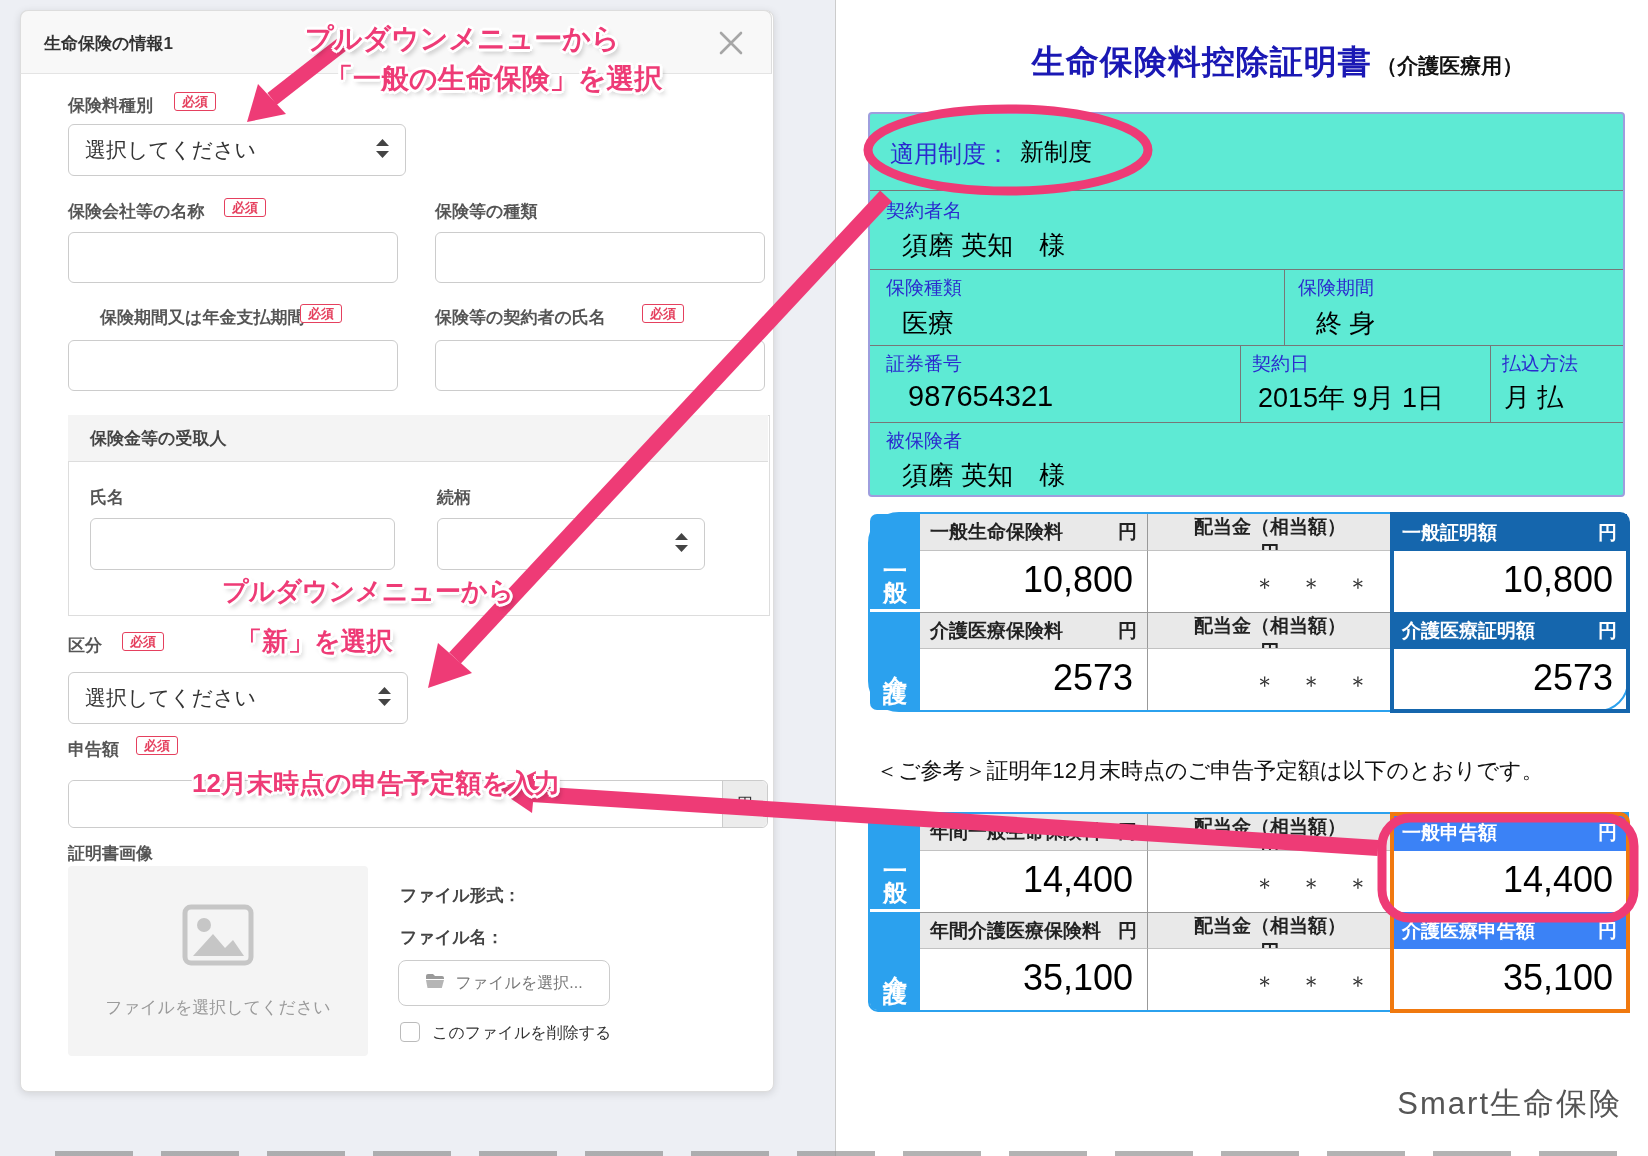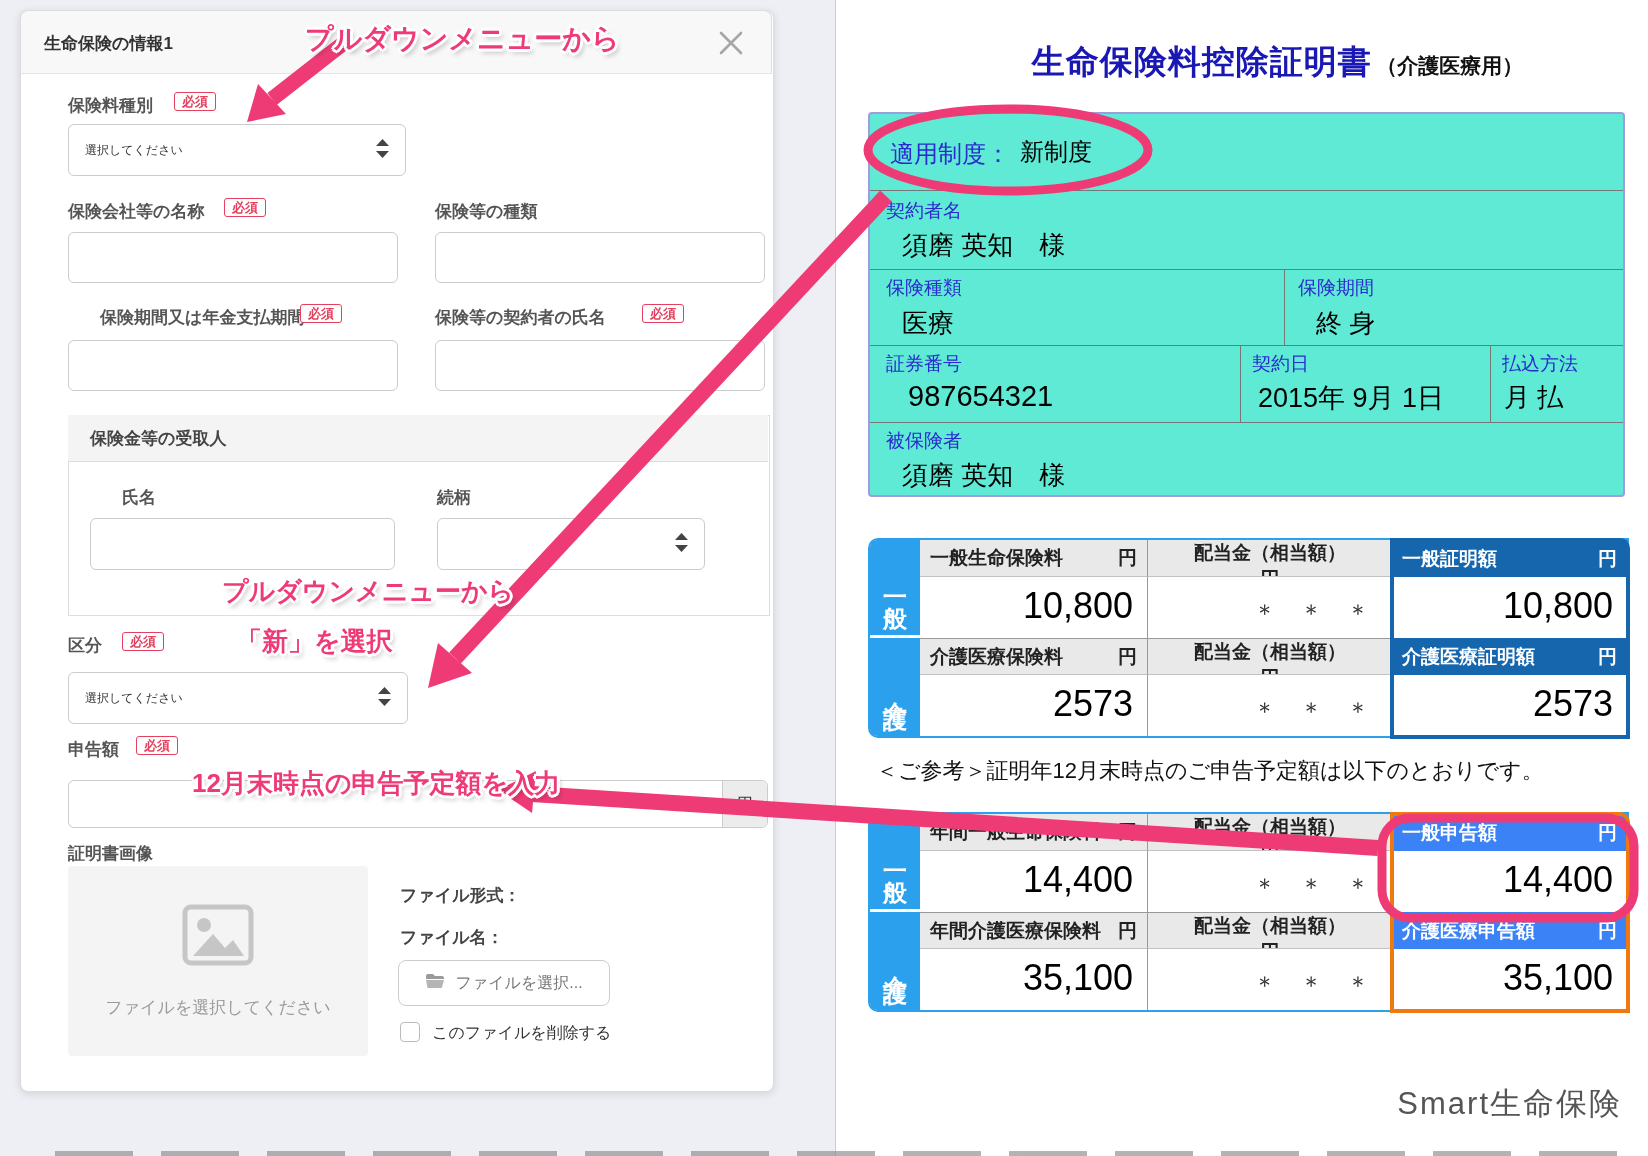--- a/index.html
+++ b/index.html
@@ -15,21 +15,21 @@
   .modal-title{left:44px;top:32px;font-size:17px;font-weight:bold;color:#333;}
   .close-x{left:716px;top:28px;width:30px;height:30px;cursor:pointer;}
 
   .flabel{font-size:17px;font-weight:bold;color:#555;}
   .badge{display:inline-block;font-size:13px;font-weight:bold;color:#e5405e;border:1.5px solid #e5405e;
          border-radius:3px;padding:2px 7px;background:#fff;line-height:1;}
   .tinput{background:#fff;border:1.5px solid #ccc;border-radius:6px;box-sizing:border-box;}
   input.tinput{outline:none;font-size:17px;padding:0 10px;color:#333;}
   .sel{background:#fff;border:1.5px solid #ccc;border-radius:6px;box-sizing:border-box;
        display:flex;align-items:center;justify-content:space-between;padding:0 16px;cursor:pointer;}
-  .sel .sel-text{font-size:12px;color:#333;}
+  .sel .sel-text{font-size:21px;color:#333;}
   .group-box{border:1px solid #ddd;background:#fff;}
   .group-head{background:#f4f4f4;border-bottom:1px solid #ddd;display:flex;align-items:center;padding-left:22px;
               font-size:17px;font-weight:bold;color:#444;box-sizing:border-box;}
   .addon{position:absolute;right:0;top:0;bottom:0;width:44px;background:#ececec;border-left:1.5px solid #ccc;
          display:flex;align-items:center;justify-content:center;font-size:16px;color:#333;border-radius:0 6px 6px 0;}
   .placeholder-box{background:#f4f4f4;border-radius:4px;display:flex;flex-direction:column;align-items:center;justify-content:center;gap:26px;cursor:pointer;}
   .placeholder-text{color:#9a9a9a;font-size:17px;text-align:center;}
   .file-btn{background:#fff;border:1.5px solid #ccc;border-radius:8px;display:flex;align-items:center;justify-content:center;
             gap:10px;font-size:16px;color:#777;cursor:pointer;box-sizing:border-box;}
   .checkbox{width:20px;height:20px;border:1.5px solid #bbb;border-radius:4px;background:#fff;box-sizing:border-box;cursor:pointer;}
@@ -113,21 +113,21 @@
   <span class="abs badge" style="left:300px;top:304px;">必須</span>
   <div class="abs flabel" style="left:435px;top:306px;">保険等の契約者の氏名</div>
   <span class="abs badge" style="left:642px;top:304px;">必須</span>
   <input class="abs tinput" style="left: 68px; top: 340px; width: 330px; height: 51px;">
   <input class="abs tinput" style="left: 435px; top: 340px; width: 330px; height: 51px;">
 
   <div class="abs group-box" style="left:68px;top:415px;width:700px;height:199px;"></div>
   <div class="abs group-head" style="left:68px;top:415px;width:700px;height:47px;">
     <span>保険金等の受取人</span>
   </div>
-  <div class="abs flabel" style="left:90px;top:486px;margin-left:32px;">氏名</div>
+  <div class="abs flabel" style="left:90px;top:486px;">氏名</div>
   <input class="abs tinput" style="left: 90px; top: 518px; width: 305px; height: 52px;">
   <div class="abs flabel" style="left:437px;top:486px;">続柄</div>
   <div class="abs sel" style="left:437px;top:518px;width:268px;height:52px;">
     <span class="sel-text"></span>
     <span>
       <svg width="13" height="19" viewBox="0 0 13 19">
           <polygon points="6.5,0 13,7 0,7" fill="#444"></polygon>
           <polygon points="0,12 13,12 6.5,19" fill="#444"></polygon>
         </svg>
     </span>
@@ -207,21 +207,21 @@
     <div class="cvalue" style="left:38px;top:266px;font-size:29px;">987654321</div>
     <div class="clabel" style="left:382px;top:237px;">契約日</div>
     <div class="cvalue" style="left:388px;top:266px;font-size:27px;">2015年 9月 1日</div>
     <div class="clabel" style="left:632px;top:237px;">払込方法</div>
     <div class="cvalue" style="left:634px;top:266px;">月 払</div>
 
     <div class="clabel" style="left:16px;top:314px;">被保険者</div>
     <div class="cvalue" style="left:32px;top:344px;">須磨 英知　様</div>
   </div>
 
-  <div class="ctable" style="top:538px;">
+  <div class="ctable" style="top:512px;border-radius:31px;">
     <div class="bar barA">一般</div>
     <div class="bar barB">介護</div>
 
     <div class="th" style="grid-column:2;grid-row:1;">
       <span>一般生命保険料</span>
         <span>円</span>
       </div>
     <div class="th c3" style="grid-column:3;grid-row:1;">
       <span>配当金（相当額）</span>
         <span>円</span>
@@ -311,17 +311,18 @@
     <line x1="886" y1="196" x2="455" y2="658" stroke="#ee3b76" stroke-width="16"></line>
     <polygon points="428,688 438,643 472,673" fill="#ee3b76"></polygon>
 
     <rect x="1382" y="818" width="252" height="100" rx="28" fill="none" stroke="#ee3b76" stroke-width="9"></rect>
 
     <line x1="1378" y1="848" x2="532" y2="794" stroke="#ee3b76" stroke-width="16"></line>
     <polygon points="498,790 536,771 532,813" fill="#ee3b76"></polygon>
   </svg>
 
   <div class="abs pink-note" style="left:305px;top:20px;font-size:28px;">プルダウンメニューから</div>
+  <div class="abs pink-note" style="left:325px;top:60px;font-size:28px;">「一般の生命保険」を選択</div>
   <div class="abs pink-note" style="left:222px;top:574px;font-size:26px;">プルダウンメニューから</div>
   <div class="abs pink-note" style="left:236px;top:624px;font-size:26px;">「新」を選択</div>
   <div class="abs pink-note" style="left:192px;top:734px;font-size:26px;margin-top:32px;">12月末時点の申告予定額を入力</div>
 
 </div>
 
 </body></html>

